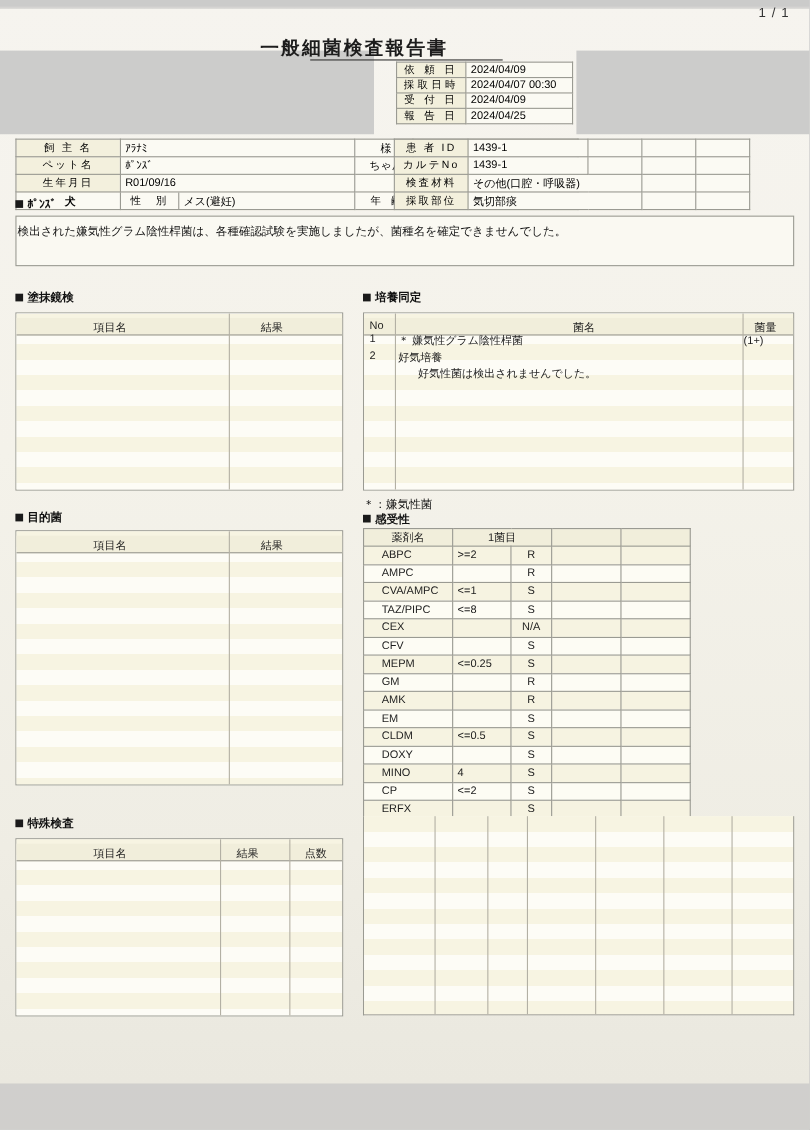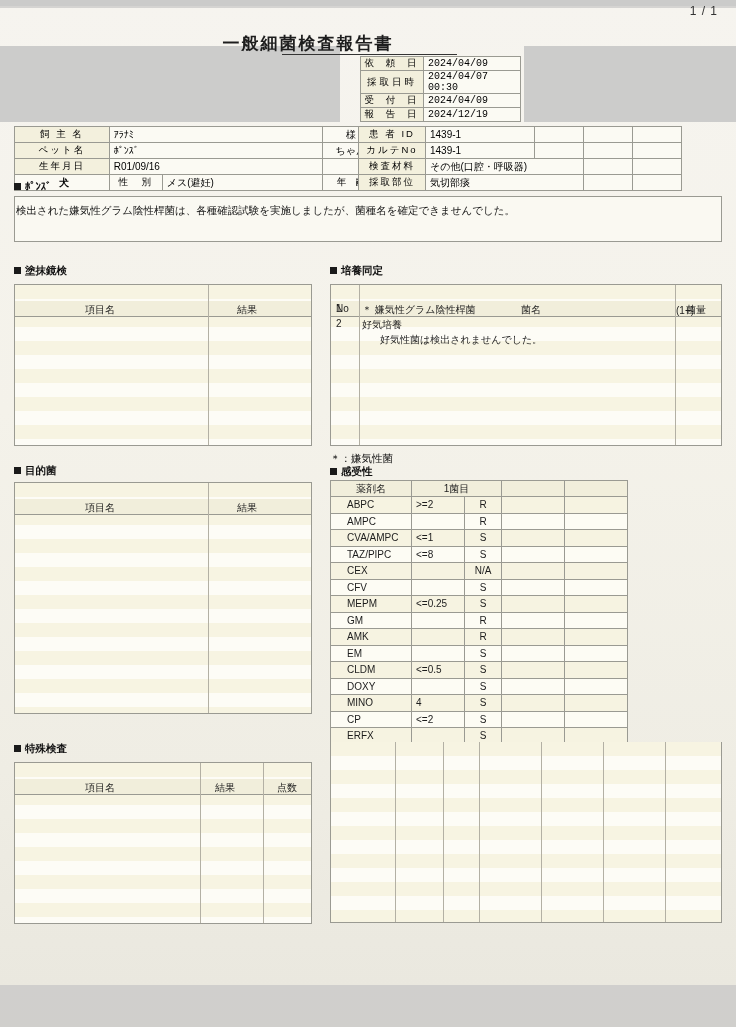--- a/index.html
+++ b/index.html
@@ -20,35 +20,35 @@
     background:#b9b9b9;opacity:.55;
   }
   .grayband{
     position:absolute;background:#c4c4c4;opacity:.85;
   }
   .page-num{
     position:absolute;right:18px;top:4px;font-size:12px;color:#333;
     letter-spacing:1px;
   }
   .title{
-    position:absolute;left:0;top:32px;width:616px;text-align:center;
+    position:absolute;left:14px;top:32px;width:616px;text-align:center;
     font-size:17px;font-weight:bold;color:#1d1d1d;letter-spacing:2px;
   }
   .title-underline{
     position:absolute;left:282px;top:54px;width:175px;height:1px;background:#333;
   }
   
   table{border-collapse:collapse;}
   td,th{border:1px solid #9a9a92;padding:0;}
 
   
   .hdr-right{
     position:absolute;left:360px;top:56px;
   }
-  .hdr-right td{height:13px;font-family:Liberation Mono, monospace;}
+  .hdr-right td{height:13px;}
   .hdr-right .k{width:62px;font-size:9.5px;letter-spacing:3px;text-align:center;background:#f2efdc;}
   .hdr-right .v{width:92px;font-size:10px;background:#fbfaf3;padding-left:4px;}
 
   
   .owner{
     position:absolute;left:14px;top:126px;width:512px;
   }
   .owner td{height:15px;}
   .owner .k{width:68px;font-size:9.5px;text-align:center;background:#f3f0dd;letter-spacing:2px;}
   .owner .v{font-size:10px;background:#fbfaf3;padding-left:4px;}
@@ -73,21 +73,21 @@
   }
   .comment-text{
     position:absolute;left:16px;top:204px;width:700px;font-size:10.5px;color:#141414;
   }
 
   
   .panel{position:absolute;border:1px solid #9a9a92;background:#fbfaf4;}
   .panel .stripes{position:absolute;left:0;top:0;right:0;bottom:0;
     background:repeating-linear-gradient(180deg,#f7f4e2 0px,#f7f4e2 14px,#fdfcf6 14px,#fdfcf6 28px);}
   .panel .colline{position:absolute;top:0;bottom:0;width:1px;background:#b3b0a4;}
-  .panel-head{position:absolute;left:0;right:0;top:16px;height:15px;background:#f1eedb;border-bottom:1px solid #9a9a92;}
+  .panel-head{position:absolute;left:0;right:0;top:4px;height:15px;background:#f1eedb;border-bottom:1px solid #9a9a92;}
   .panel-head span{position:absolute;font-size:10px;color:#1c1c1c;top:2px;}
 
   
   .culture-row{position:absolute;font-size:10px;color:#1c1c1c;}
 
   
   .sus{position:absolute;left:330px;top:480px;}
   .sus td{height:15.5px;font-size:10px;color:#1c1c1c;}
   .sus .drug{width:64px;padding-left:16px;background:#fdfcf4;}
   .sus .mic{width:48px;padding-left:4px;background:#fdfcf4;text-align:left;}
@@ -124,21 +124,21 @@
     <tr>
       <td class="k">採取日時</td>
       <td class="v">2024/04/07 00:30</td>
     </tr>
     <tr>
       <td class="k">受 付 日</td>
       <td class="v">2024/04/09</td>
     </tr>
     <tr>
       <td class="k">報 告 日</td>
-      <td class="v">2024/12/19</td>
+      <td class="v">2024/04/25</td>
     </tr>
   </tbody>
     </table>
 
   <table class="owner">
     <tbody>
         <tr>
       <td class="k">飼 主 名</td>
       <td class="v" style="width:150px">ｱﾗﾅﾐ</td>
       <td class="v" style="width:34px;text-align:center">様</td>

